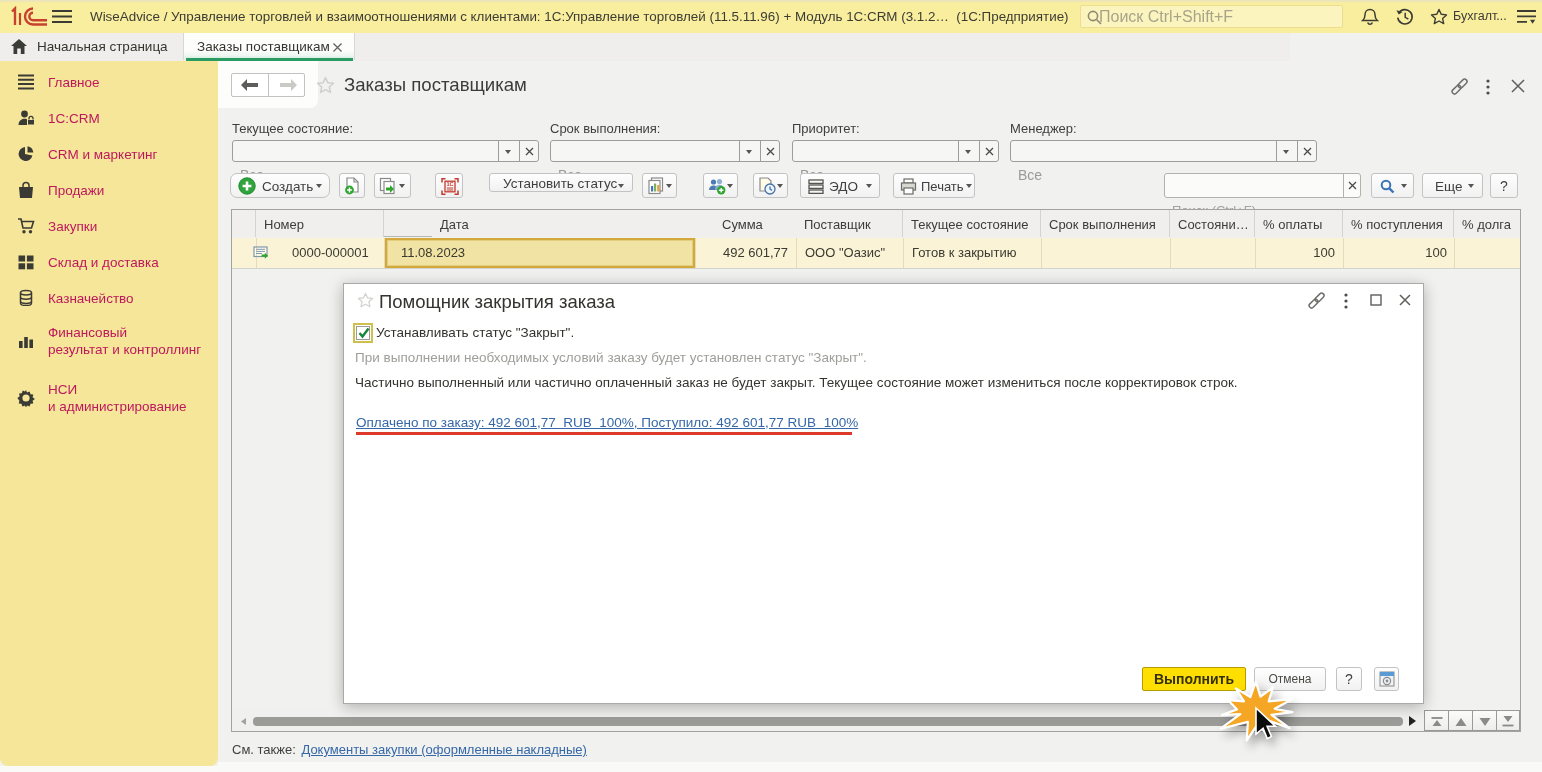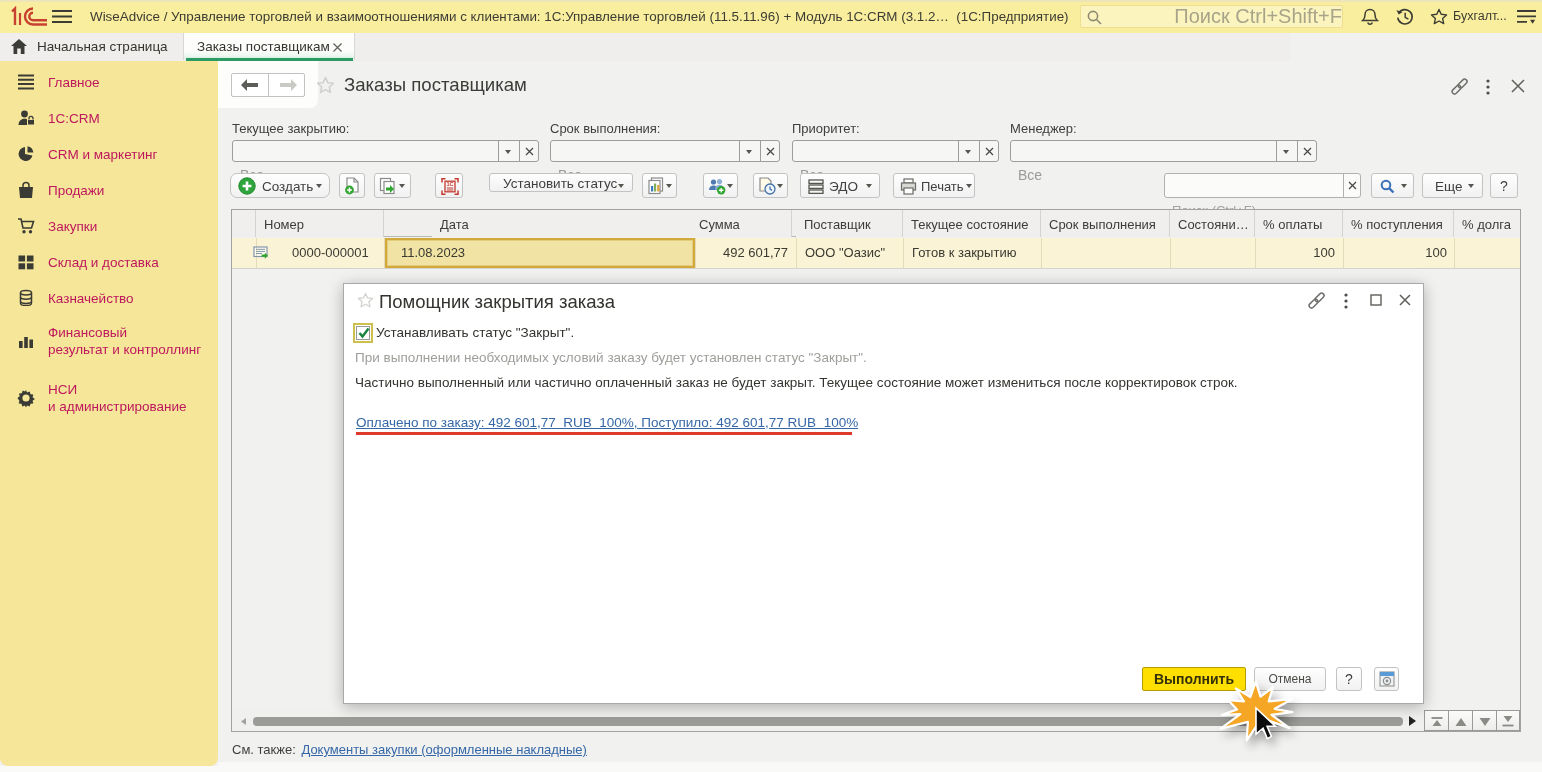--- a/index.html
+++ b/index.html
@@ -3,21 +3,21 @@
 <meta charset="utf-8">
 <style>
 * { margin:0; padding:0; box-sizing:border-box; }
 html,body { width:1542px; height:772px; overflow:hidden; }
 body { font-family:"Liberation Sans", sans-serif; font-size:13px; color:#3f3f3f; background:#f1f1f0; position:relative; }
 .abs { position:absolute; }
 
 
 #topbar { left:0; top:0; width:1542px; height:33px; background:linear-gradient(#e8e1c3 0px, #f9ee9e 3px, #f9ee9e 100%); }
 #topbar .title { left:90px; top:0; height:33px; line-height:33px; font-size:13.4px; color:#3c3c34; white-space:nowrap; }
-#tsearch { left:1080px; top:5px; width:263px; height:23px; background:#fbf4bf; border:1px solid #ecdd90; border-radius:2px; color:#a8a489; font-size:20px; line-height:21px; padding-left:30px;text-align:right; }
+#tsearch { left:1080px; top:5px; width:263px; height:23px; background:#fbf4bf; border:1px solid #ecdd90; border-radius:2px; color:#a8a489; font-size:16px; line-height:21px; padding-left:18px; }
 
 
 #tabbar { left:0; top:33px; width:1290px; height:28px; background:#f0eeec;text-align:center; }
 .tabsep { width:1px; height:27px; background:#d9d7d4; }
 #activetab { left:184px; top:0; width:170px; height:25px; background:linear-gradient(#fdfdfc 70%, #eef7f1 90%, #d9efe3 100%); }
 #tabunderline { left:186px; top:25px; width:167px; height:3px; background:#2a9b63; z-index:5; }
 
 
 #sidebar { left:0; top:61px; width:218px; height:705px; background:#f6e69a; border-radius:0 0 8px 8px; }
 .sbitem { position:absolute; left:0; width:218px; color:#be185d; font-size:13.5px; }
@@ -206,21 +206,21 @@
   </svg>
 <svg class="abs" style="left:1486px;top:79px" width="4" height="16" viewBox="0 0 4 16">
     <circle cx="2" cy="2" r="1.6" fill="#4c4c48"></circle>
     <circle cx="2" cy="8" r="1.6" fill="#4c4c48"></circle>
     <circle cx="2" cy="14" r="1.6" fill="#4c4c48"></circle>
   </svg>
 <svg class="abs" style="left:1511px;top:79px" width="14" height="14" viewBox="0 0 14 14">
     <path d="M1,1 L13,13 M13,1 L1,13" stroke="#5f5f5b" stroke-width="1.5"></path>
   </svg>
 
-<div class="abs flabel" style="left:232px;top:121px;">Текущее закрытию:</div>
+<div class="abs flabel" style="left:232px;top:121px;">Текущее состояние:</div>
 <div class="abs flabel" style="left:550px;top:121px;">Срок выполнения:</div>
 <div class="abs flabel" style="left:792px;top:121px;">Приоритет:</div>
 <div class="abs flabel" style="left:1010px;top:121px;">Менеджер:</div>
 
 <div class="combo" style="left:232px;top:140px;width:307px;">
   <div class="ph">Все</div>
   <div class="seg" style="left:265px;width:21px;">
       <span class="caret" style="position:absolute;left:6px;top:9px;"></span>
     </div>
   <div class="seg" style="left:286px;width:20px;">
@@ -380,21 +380,21 @@
 
   <div class="abs" style="left:0;top:0;width:1288px;height:27px;background:#f0efee;border-bottom:1px solid #b7b7b4;">
     <div class="th" style="left:0;top:0;width:24px;height:27px;"></div>
     <div class="th" style="left:24px;top:0;width:128px;height:27px;">
         <span>Номер</span>
       </div>
     <div class="th" style="left:152px;top:0;width:311px;height:27px;margin-left:48px;">
         <span>Дата</span>
         <span style="left:auto;right:7px;color:#6b6b66;">↓</span>
       </div>
-    <div class="th" style="left:459px;top:0;width:101px;height:27px;">
+    <div class="th" style="left:482px;top:0;width:101px;height:27px;">
         <span>Сумма</span>
       </div>
     <div class="th" style="left:564px;top:0;width:107px;height:27px;">
         <span>Поставщик</span>
       </div>
     <div class="th" style="left:671px;top:0;width:138px;height:27px;">
         <span>Текущее состояние</span>
       </div>
     <div class="th" style="left:809px;top:0;width:129px;height:27px;">
         <span>Срок выполнения</span>

